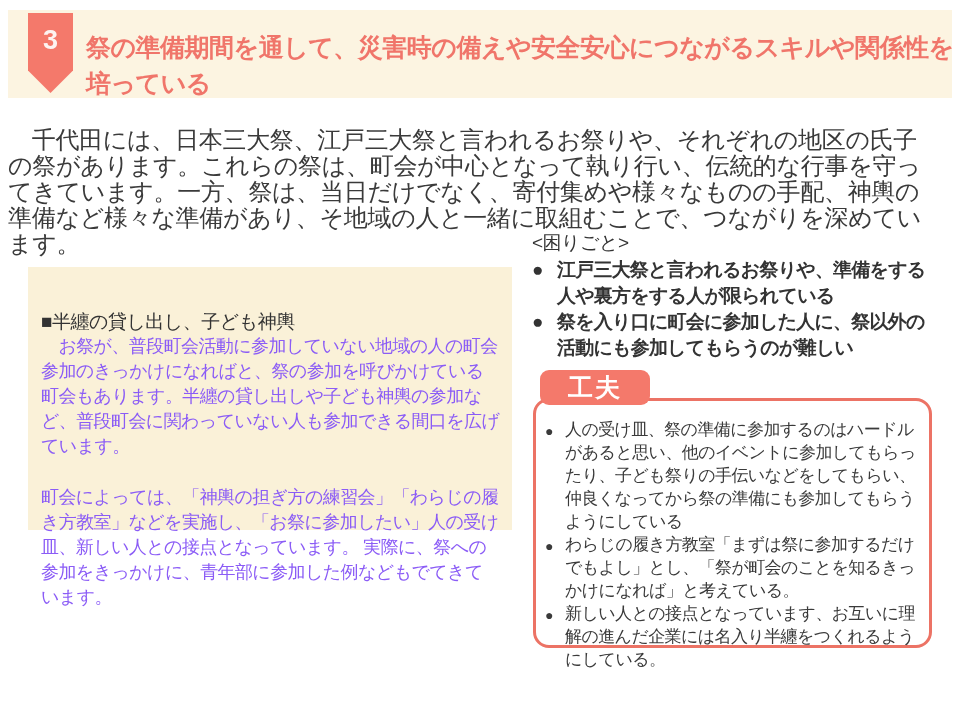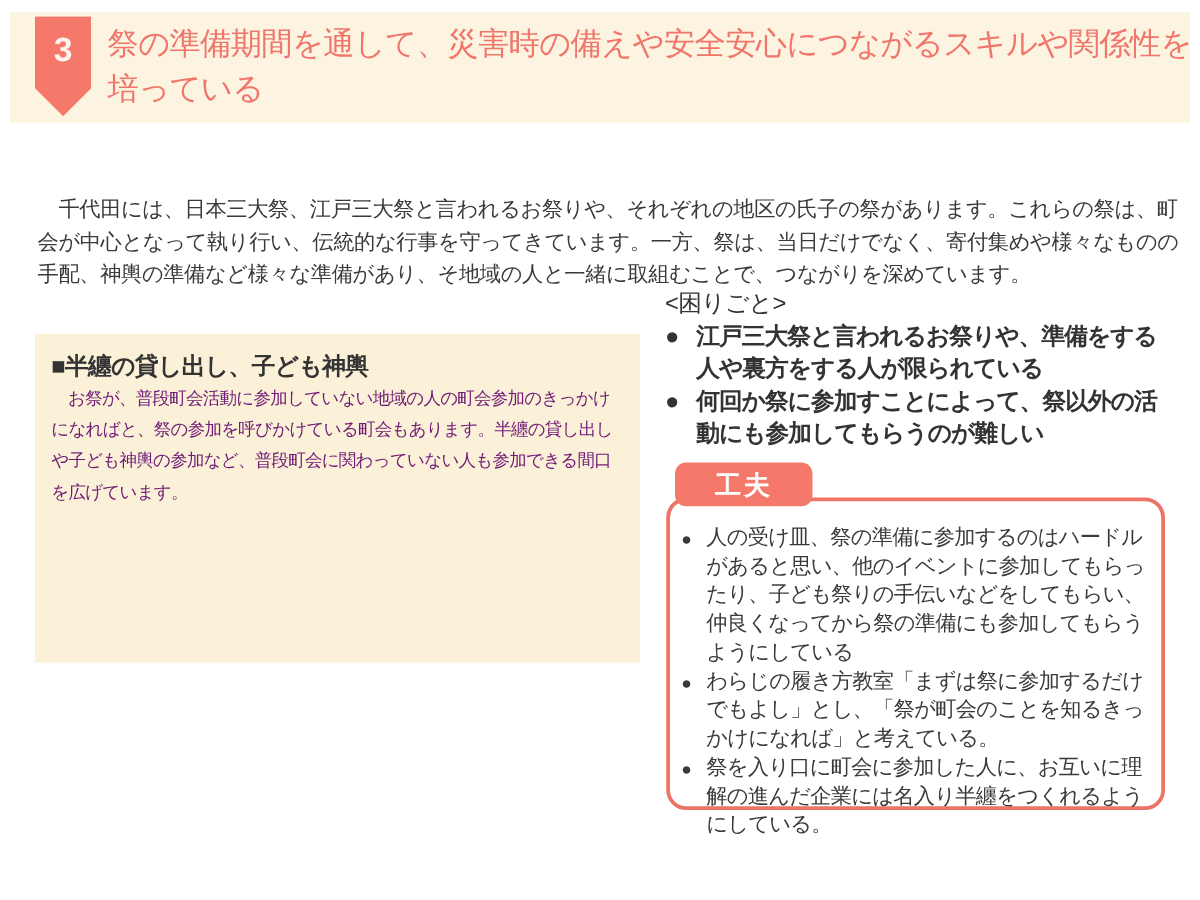--- a/index.html
+++ b/index.html
@@ -17,45 +17,45 @@
   }
   .num-badge {
     position:absolute; left:20px; top:3px; width:45px; height:80px;
     background:#f4796b;
     clip-path:polygon(0 0,100% 0,100% 72%,50% 100%,0 72%);
     display:flex; align-items:center; justify-content:center;
     padding-bottom:26px;
     color:#fdf3f1; font-size:27px; font-weight:bold;
   }
   .page-title {
-    position:absolute; left:78px; top:7px; width:872px;
-    color:#f0756a; font-weight:normal;
+    position:absolute; left:78px; top:19px; width:872px;
+    color:#f0756a; font-weight:bold;
     font-size:25px; line-height:36px;
     letter-spacing:-0.5px;
   }
 
   
   .intro {
-    position:absolute; left:30px; top:127px; width:916px;
-    font-size:17px; line-height:26px; color:#3a3a3a;
+    position:absolute; left:8px; top:127px; width:916px;
+    font-size:24px; line-height:26px; color:#3a3a3a;
     letter-spacing:-0.3px;
-    margin-top:28px;
   }
 
   
   .left-box {
     position:absolute; left:28px; top:267px; width:484px; height:263px;
     background:#faf1d8; padding:15px 12px 10px 13px;
   }
   .left-box .sec-heading {
-    font-size:19px; font-weight:bold; color:#333333; line-height:24px;
+    font-size:19px; font-weight:normal; color:#333333; line-height:24px;
     letter-spacing:-0.5px;
+    margin-top:28px;
   }
   .left-box .sec-body {
-    font-size:14px; line-height:25px; color:#701a75; letter-spacing:-0.6px;
+    font-size:18px; line-height:25px; color:#8b5cf6; letter-spacing:-0.6px;
   }
   .left-box .section + .section { margin-top:26px; }
 
   
   .problems-heading {
     position:absolute; left:532px; top:230px;
     font-size:19px; font-weight:normal; color:#333333; letter-spacing:-0.5px;
   }
   .problems-list {
     position:absolute; left:532px; top:257px; width:404px;
@@ -69,21 +69,21 @@
 
   
   .ideas-box {
     position:absolute; left:533px; top:398px; width:399px; height:250px;
     border:3px solid #ec7365; border-radius:16px; background:#ffffff;
   }
   .ideas-tab {
     position:absolute; left:540px; top:370px; width:110px; height:35px;
     background:#f4796b; border-radius:9px; z-index:2;
     display:flex; align-items:center; justify-content:center;
-    color:#ffffff; font-size:21px; font-weight:bold; letter-spacing:2px;
+    color:#ffffff; font-size:25px; font-weight:bold; letter-spacing:2px;
   }
   .ideas-content {
     position:absolute; left:545px; top:418px; width:378px;
     list-style:none;
   }
   .ideas-content .item {
     display:flex; font-size:17px; line-height:23px; color:#3a3a3a;
     letter-spacing:-0.6px;
   }
   .ideas-content .marker { width:20px; flex:0 0 20px; font-size:14px; padding-top:2px; }
@@ -99,45 +99,46 @@
 </div>
 
 <p class="intro">　千代田には、日本三大祭、江戸三大祭と言われるお祭りや、それぞれの地区の氏子の祭があります。これらの祭は、町会が中心となって執り行い、伝統的な行事を守ってきています。一方、祭は、当日だけでなく、寄付集めや様々なものの手配、神輿の準備など様々な準備があり、そ地域の人と一緒に取組むことで、つながりを深めています。</p>
 
 <div class="left-box">
   <div class="section">
     <h2 class="sec-heading">■半纏の貸し出し、子ども神輿</h2>
     <p class="sec-body">　お祭が、普段町会活動に参加していない地域の人の町会参加のきっかけになればと、祭の参加を呼びかけている町会もあります。半纏の貸し出しや子ども神輿の参加など、普段町会に関わっていない人も参加できる間口を広げています。</p>
   </div>
   <div class="section">
+    <p class="sec-body">町会によっては、「神輿の担ぎ方の練習会」「わらじの履き方教室」などを実施し、「お祭に参加したい」人の受け皿、新しい人との接点となっています。 実際に、祭への参加をきっかけに、青年部に参加した例などもでてきています。</p>
   </div>
 </div>
 
 <h2 class="problems-heading">&lt;困りごと&gt;</h2>
 <ul class="problems-list">
   <li class="item">
     <span class="marker">●</span>
     <span>江戸三大祭と言われるお祭りや、準備をする人や裏方をする人が限られている</span>
   </li>
   <li class="item">
     <span class="marker">●</span>
-    <span>何回か祭に参加すことによって、祭以外の活動にも参加してもらうのが難しい</span>
+    <span>祭を入り口に町会に参加した人に、祭以外の活動にも参加してもらうのが難しい</span>
   </li>
 </ul>
 
 <div class="ideas-box"></div>
 <div class="ideas-tab">
   <span>工夫</span>
 </div>
 <ul class="ideas-content">
   <li class="item">
     <span class="marker">●</span>
     <span>人の受け皿、祭の準備に参加するのはハードルがあると思い、他のイベントに参加してもらったり、子ども祭りの手伝いなどをしてもらい、仲良くなってから祭の準備にも参加してもらうようにしている</span>
   </li>
   <li class="item">
     <span class="marker">●</span>
     <span>わらじの履き方教室「まずは祭に参加するだけでもよし」とし、「祭が町会のことを知るきっかけになれば」と考えている。</span>
   </li>
   <li class="item">
     <span class="marker">●</span>
-    <span>祭を入り口に町会に参加した人に、お互いに理解の進んだ企業には名入り半纏をつくれるようにしている。</span>
+    <span>新しい人との接点となっています、お互いに理解の進んだ企業には名入り半纏をつくれるようにしている。</span>
   </li>
 </ul>
 
 </body></html>

